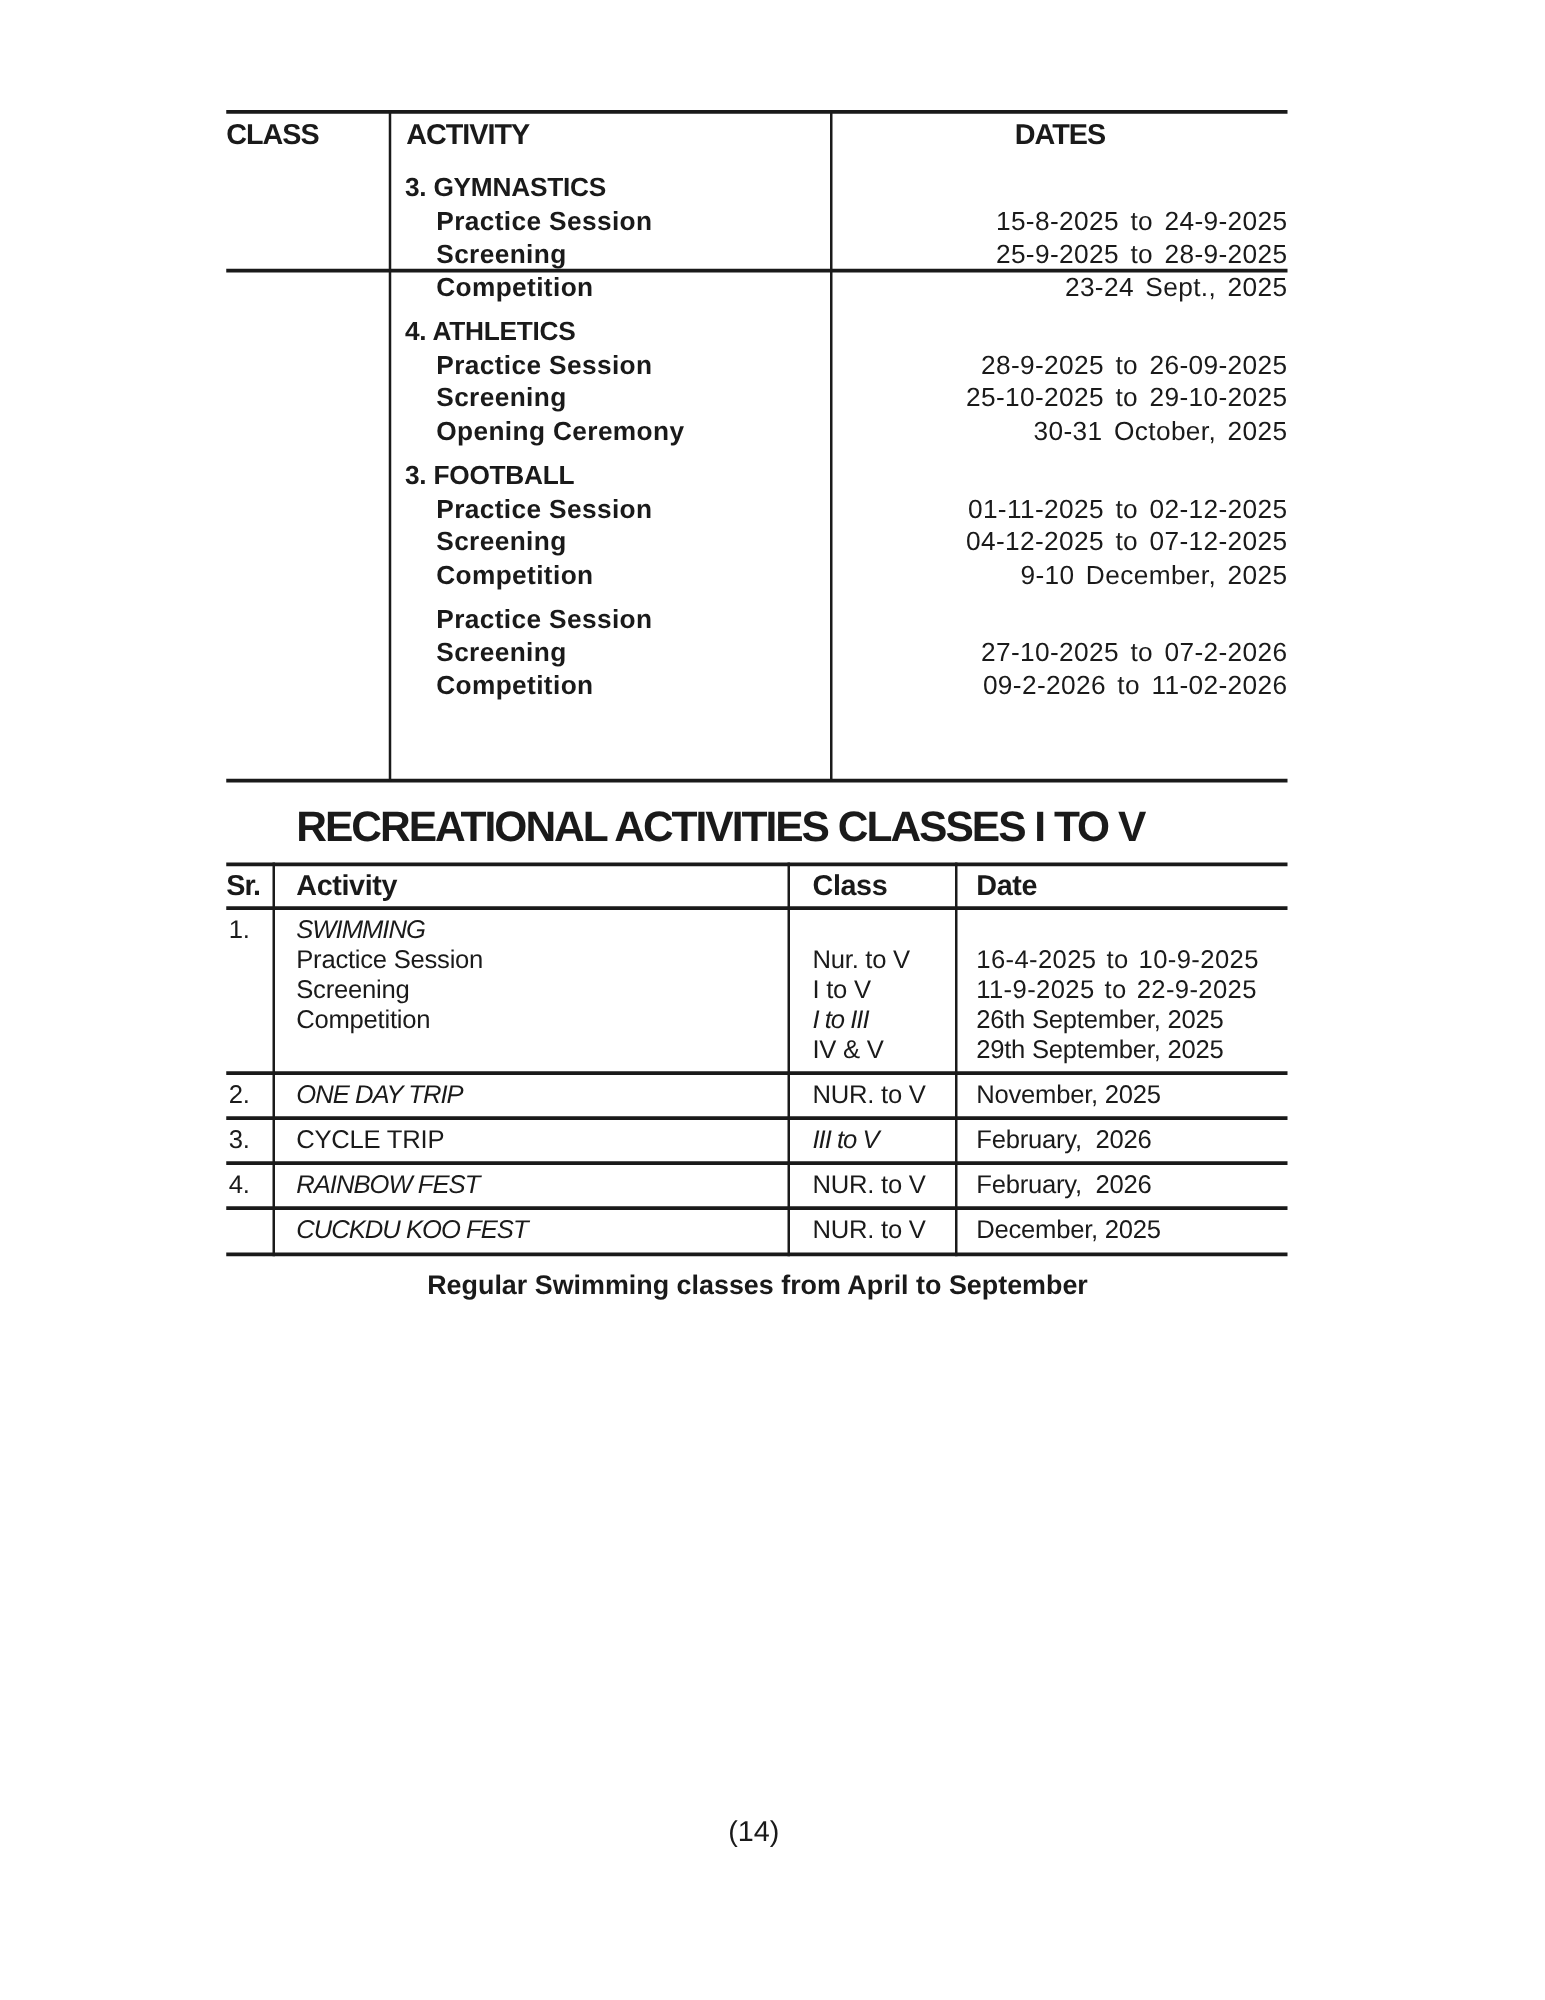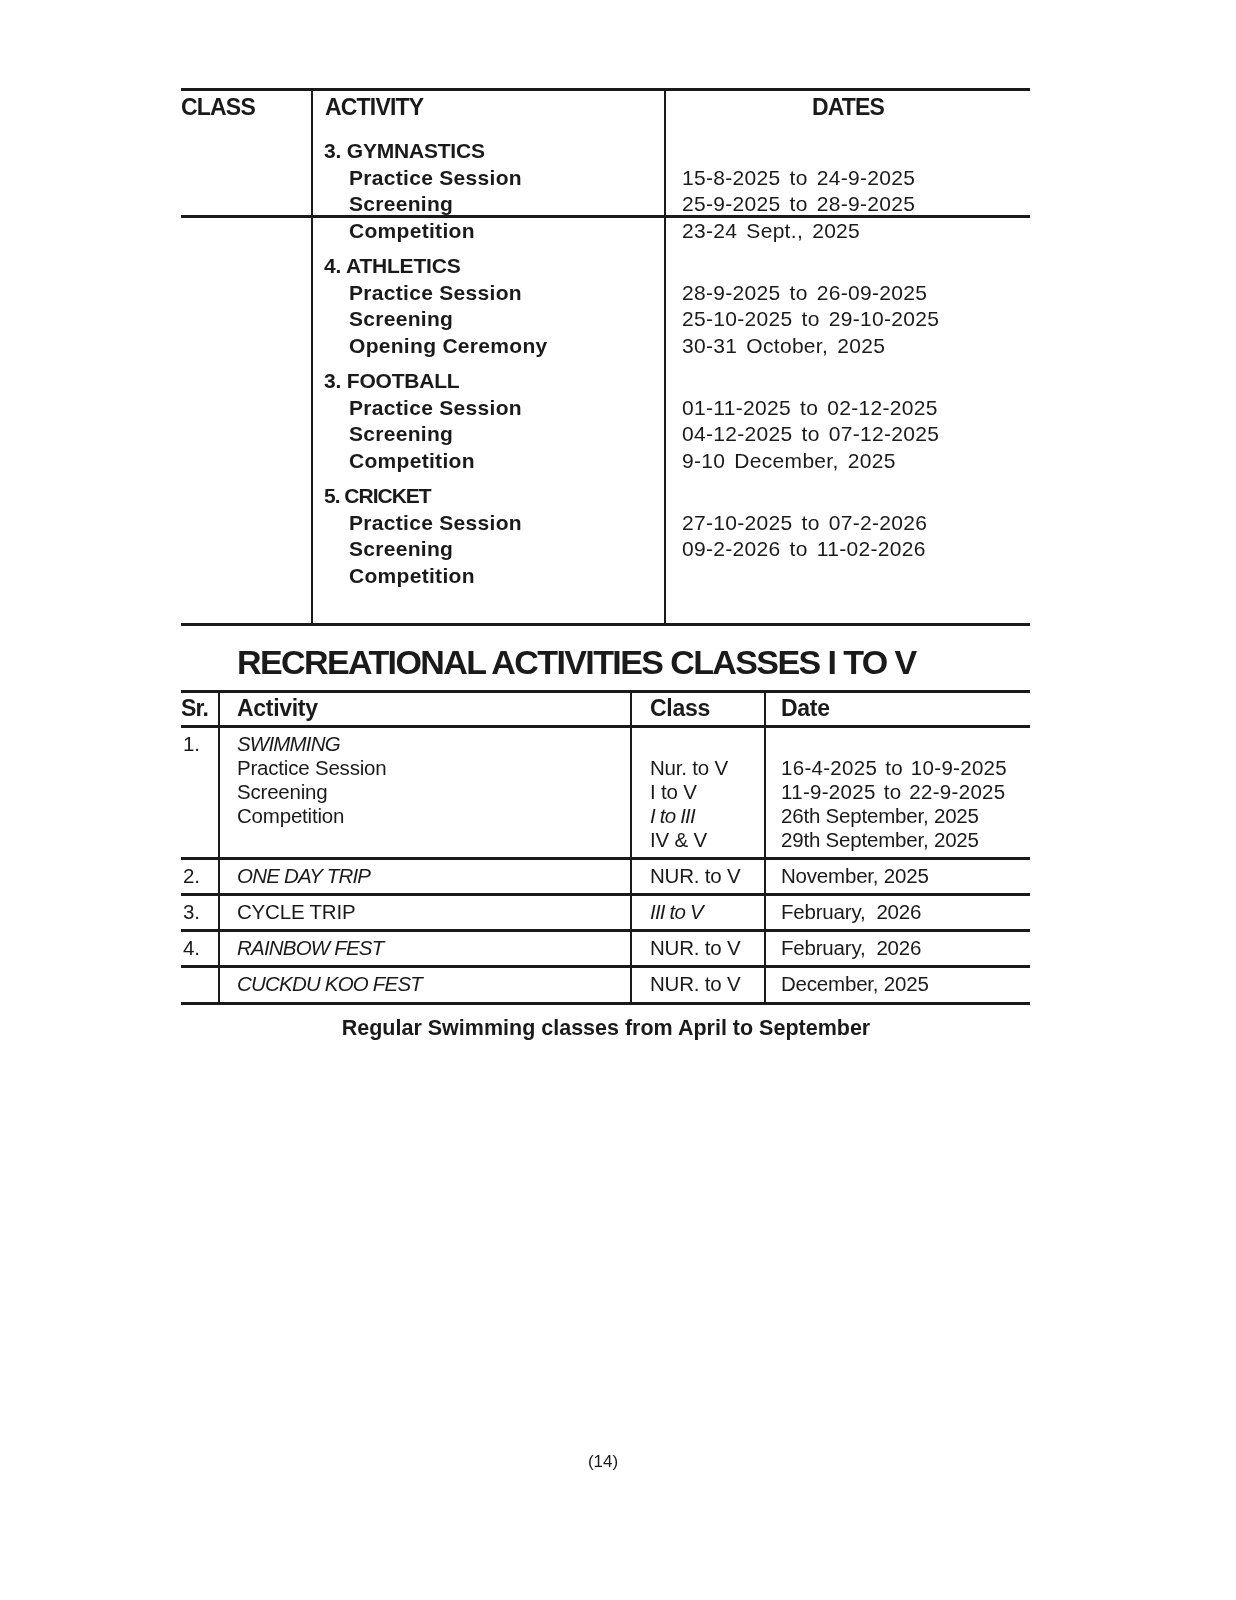--- a/index.html
+++ b/index.html
@@ -14,39 +14,39 @@
   .t1 .vline1 { position: absolute; left: 130px; top: 0; width: 2px; height: 537px; background: #1a1a1a; }
   .t1 .vline2 { position: absolute; left: 483px; top: 0; width: 2px; height: 537px; background: #1a1a1a; }
   .t1 .hcell { position: absolute; top: 6px; font-weight: bold; font-size: 23px; letter-spacing: -0.8px; }
   .t1 .h-class { left: 0; }
   .t1 .h-activity { left: 144px; }
   .t1 .h-dates { left: 485px; width: 364px; text-align: center; }
 
   .t1 .sport { position: absolute; left: 143px; width: 340px; font-weight: bold; }
   .t1 .sport .sname { font-size: 21px; line-height: 26.5px; letter-spacing: -0.2px; }
   .t1 .sport .item { font-size: 21px; line-height: 26.5px; padding-left: 25px; letter-spacing: 0.3px; }
-  .t1 .dates { position: absolute; left: 485px; width: 364px; text-align: left; margin-left: 16px; }
+  .t1 .dates { position: absolute; left: 485px; width: 364px; text-align: right; }
   .t1 .dates .d { font-size: 21px; line-height: 26.5px; letter-spacing: 0.3px; word-spacing: 3px; }
 
   
   .rec-title { position: absolute; left: 237px; top: 643px; font-weight: bold; font-size: 34px;
                letter-spacing: -1.6px; white-space: nowrap; }
 
   
   .t2 { position: absolute; left: 181px; top: 690px; width: 849px; height: 316px; }
   .t2 .hl { position: absolute; left: 0; width: 849px; height: 3px; background: #1a1a1a; }
   .t2 .vl { position: absolute; top: 0; width: 2px; background: #1a1a1a; height: 315px; }
   .t2 .hcell { position: absolute; top: 5px; font-weight: bold; font-size: 23px; letter-spacing: -0.3px; }
   .t2 .cell { position: absolute; font-size: 20.5px; line-height: 24px; letter-spacing: -0.2px; white-space: nowrap; }
   .t2 .cond { letter-spacing: -0.8px; font-style: italic; }
 
   .note { position: absolute; left: 0; top: 1016px; width: 1212px; text-align: center;
           font-weight: bold; font-size: 21.5px; letter-spacing: 0px; }
   .pagenum { position: absolute; left: 0; top: 1452px; width: 1206px; text-align: center;
-             font-size: 17px; }
+             font-size: 23px; }
 </style>
 </head>
 <body>
 
 <div class="t1">
   <div class="topline"></div>
   <div class="headline"></div>
   <div class="bottomline"></div>
   <div class="vline1"></div>
   <div class="vline2"></div>
@@ -85,21 +85,20 @@
     <div class="item">Screening</div>
     <div class="item">Competition</div>
   </div>
   <div class="dates" style="top:306.5px">
     <div class="d">01-11-2025 to 02-12-2025</div>
     <div class="d">04-12-2025 to 07-12-2025</div>
     <div class="d">9-10 December, 2025</div>
   </div>
 
   <div class="sport" style="top:395px">
-    <div class="sname" style="letter-spacing:-1px">5. CRICKET</div>
     <div class="item">Practice Session</div>
     <div class="item">Screening</div>
     <div class="item">Competition</div>
   </div>
   <div class="dates" style="top:421.5px">
     <div class="d">27-10-2025 to 07-2-2026</div>
     <div class="d">09-2-2026 to 11-02-2026</div>
   </div>
 </div>
 

